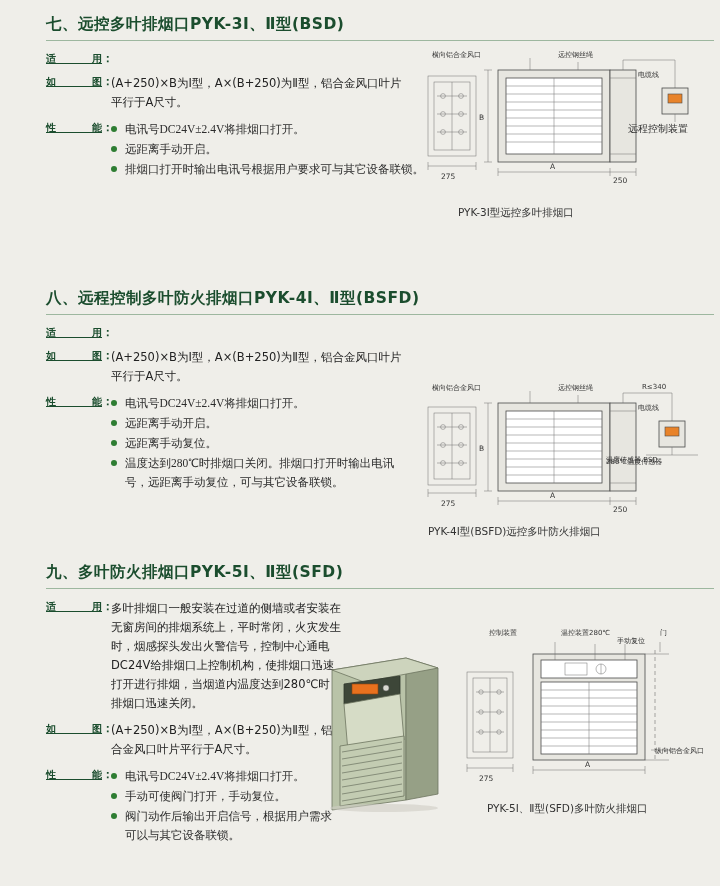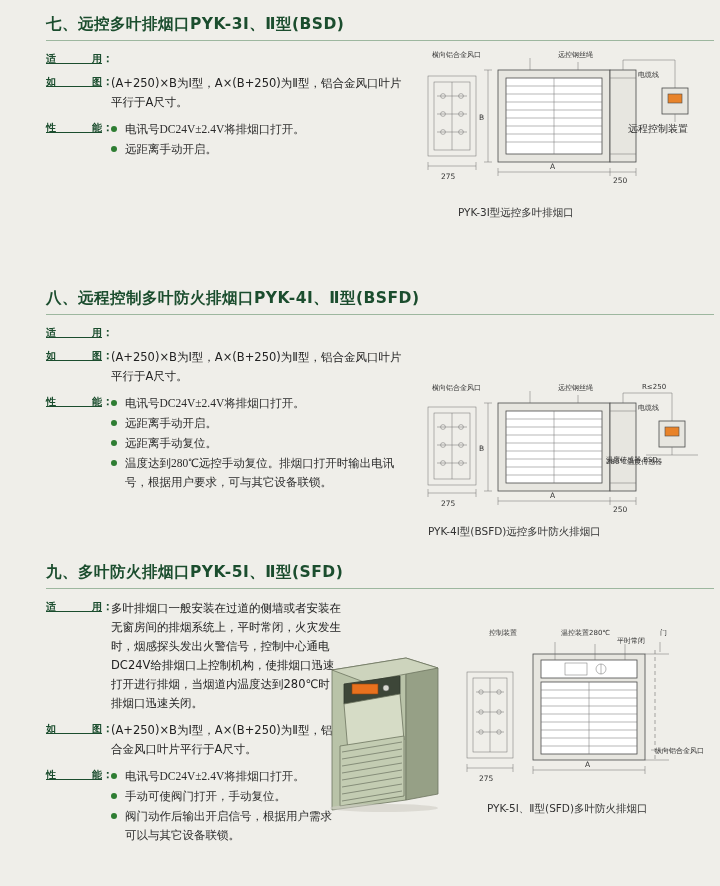--- a/index.html
+++ b/index.html
@@ -73,20 +73,21 @@
       <div class="colon">：</div>
       <div class="txt" style="width:300px;">(A+250)×B为Ⅰ型，A×(B+250)为Ⅱ型，铝合金风口叶片平行于A尺寸。</div>
     </div>
 
     <div class="row" style="margin-top:8px;">
       <div class="lab">性能</div>
       <div class="colon">：</div>
       <ul class="bullets" style="width:320px;">
         <li>电讯号DC24V±2.4V将排烟口打开。</li>
         <li>远距离手动开启。</li>
+        <li>排烟口打开时输出电讯号根据用户要求可与其它设备联锁。</li>
       </ul>
     </div>
   </div>
 
   <div class="fig" style="left:410px;top:48px;width:300px;height:185px;">
     <svg width="300" height="175" viewBox="0 0 300 175">
 
       <rect class="thin" x="18" y="28" width="48" height="80"></rect>
       <rect class="thin" x="24" y="34" width="36" height="68"></rect>
       <line class="thin" x1="42" y1="34" x2="42" y2="102"></line>
@@ -167,21 +168,21 @@
       <div class="txt" style="width:300px;">(A+250)×B为Ⅰ型，A×(B+250)为Ⅱ型，铝合金风口叶片平行于A尺寸。</div>
     </div>
 
     <div class="row" style="margin-top:8px;">
       <div class="lab">性能</div>
       <div class="colon">：</div>
       <ul class="bullets" style="width:300px;">
         <li>电讯号DC24V±2.4V将排烟口打开。</li>
         <li>远距离手动开启。</li>
         <li>远距离手动复位。</li>
-        <li>温度达到280℃远控手动复位。排烟口打开时输出电讯号，根据用户要求，可与其它设备联锁。</li>
+        <li>温度达到280℃时排烟口关闭。排烟口打开时输出电讯号，远距离手动复位，可与其它设备联锁。</li>
       </ul>
     </div>
   </div>
 
   <div class="fig" style="left:410px;top:385px;width:300px;height:160px;">
     <svg width="300" height="150" viewBox="0 0 300 150">
 
       <rect class="thin" x="18" y="22" width="48" height="78"></rect>
       <rect class="thin" x="24" y="28" width="36" height="66"></rect>
       <line class="thin" x1="42" y1="28" x2="42" y2="94"></line>
@@ -229,21 +230,21 @@
       <path class="thin" d="M213 18 L213 8 L262 8 L262 36"></path>
       <rect class="fillg" x="249" y="36" width="26" height="26"></rect>
       <rect x="255" y="42" width="14" height="9" fill="#e8832a" stroke="#4a4a4a" stroke-width="0.6"></rect>
       <line class="thin" x1="262" y1="62" x2="262" y2="70"></line>
       <line class="thin" x1="236" y1="70" x2="288" y2="70"></line>
       <line class="thin" x1="120" y1="6" x2="120" y2="18"></line>
       <line class="thin" x1="168" y1="10" x2="168" y2="18"></line>
     </svg>
     <div class="cap" style="left:22px;top:-2px;font-size:7px;">横向铝合金风口</div>
     <div class="cap" style="left:148px;top:-2px;font-size:7px;">远控钢丝绳</div>
-    <div class="cap" style="left:232px;top:-2px;font-size:7px;">R≤250</div>
+    <div class="cap" style="left:232px;top:-2px;font-size:7px;">R≤340</div>
     <div class="cap" style="left:228px;top:18px;font-size:7px;">电缆线</div>
     <div class="cap" style="left:196px;top:70px;font-size:7px;">温度传感器  BSD</div>
     <div class="cap" style="left:196px;top:72px;font-size:7px;">280℃温度传感器</div>
     <div class="cap" style="left:18px;top:140px;font-size:10.5px;">PYK-4Ⅰ型(BSFD)远控多叶防火排烟口</div>
   </div>
 
   <div class="section" style="top:562px;">
     <div class="sec-title">九、多叶防火排烟口PYK-5Ⅰ、Ⅱ型(SFD)</div>
     <div class="sec-rule"></div>
 
@@ -347,19 +348,19 @@
       <line class="thin" x1="190" y1="130" x2="214" y2="130"></line>
 
       <line class="thin" x1="100" y1="12" x2="100" y2="30"></line>
       <line class="thin" x1="140" y1="14" x2="140" y2="30"></line>
       <line class="thin" x1="170" y1="14" x2="170" y2="30"></line>
       <line class="thin" x1="205" y1="12" x2="205" y2="22"></line>
       <line class="thin" x1="196" y1="120" x2="226" y2="120"></line>
     </svg>
     <div class="cap" style="left:34px;top:-2px;font-size:7px;">控制装置</div>
     <div class="cap" style="left:106px;top:-2px;font-size:7px;">温控装置280℃</div>
-    <div class="cap" style="left:162px;top:6px;font-size:7px;">平时常闭</div>
+    <div class="cap" style="left:162px;top:6px;font-size:7px;">手动复位</div>
     <div class="cap" style="left:205px;top:-2px;font-size:7px;">门</div>
     <div class="cap" style="left:200px;top:116px;font-size:7px;">纵向铝合金风口</div>
     <div class="cap" style="left:32px;top:172px;font-size:10.5px;">PYK-5Ⅰ、Ⅱ型(SFD)多叶防火排烟口</div>
   </div>
 
 </div>
 
 </body></html>

